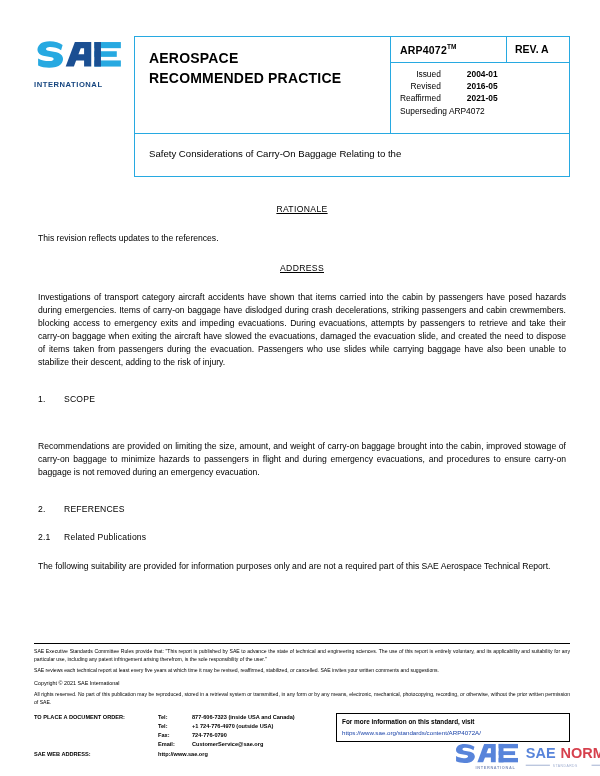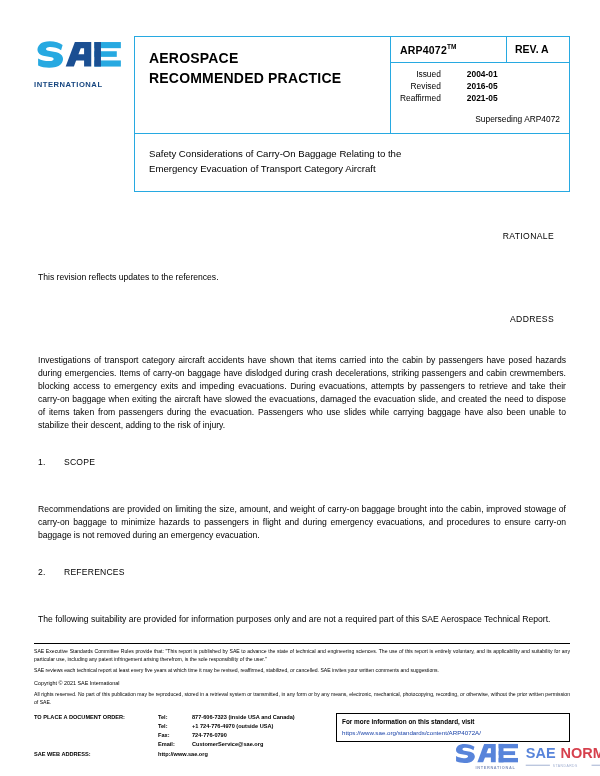--- a/index.html
+++ b/index.html
@@ -37,30 +37,30 @@
     flex: 1 1 auto; padding: 6px 8px 6px 9px; font-size: 10.5px; font-weight: bold;
     border-right: 1.6px solid #27a9e1; letter-spacing: 0.2px;
   }
   .hdr-doc sup { font-size: 6.5px; vertical-align: super; }
   .hdr-rev { width: 62px; flex: 0 0 62px; padding: 6px 6px 6px 8px; font-size: 10.5px; font-weight: bold; }
   .hdr-dates { padding: 6px 9px 7px 9px; font-size: 8.4px; line-height: 1.42; }
   .dates-tbl { border-collapse: collapse; }
   .dates-tbl td { padding: 0 0 0.5px 0; font-size: 8.4px; text-align: right; }
   .dates-tbl td.k { padding-right: 26px; }
   .dates-tbl td.v { font-weight: bold; white-space: nowrap; }
-  .supersede { margin-top: 8px; font-size: 8.4px; text-align: right; }
+  .supersede { font-size: 8.4px; }
 
   .hdr-row-bottom {
     padding: 13px 14px 14px 14px; text-align: left;
     font-size: 9.6px; line-height: 1.55;
   }
 
   
   .body { padding: 0 34px 0 38px; margin-top: 16px; }
-  .centered { text-align: right; font-size: 8.6px; letter-spacing: 0.35px; margin: 12px; }
+  .centered { text-align: center; font-size: 8.6px; letter-spacing: 0.35px; margin: 0; text-decoration: underline; }
   .para {
     font-size: 8.6px; line-height: 1.52; text-align: justify; margin: 0;
   }
   .sec-head { font-size: 8.6px; margin: 0; letter-spacing: 0.2px; }
   .sec-head .num { display: inline-block; width: 26px; }
   .gap-s { height: 11px; }
   .gap-m { height: 18px; }
   .gap-l { height: 25px; }
 
   
@@ -141,21 +141,20 @@
                 <td class="v">2021-05</td>
               </tr>
             </tbody>
               </table>
             <div class="supersede">Superseding ARP4072</div>
           </div>
         </div>
       </div>
       <div class="hdr-row-bottom">
         <div>Safety Considerations of Carry-On Baggage Relating to the</div>
-        <div>Emergency Evacuation of Transport Category Aircraft</div>
       </div>
     </div>
   </div>
 
   <div class="body">
 
     <div class="gap-s"></div>
     <p class="centered">RATIONALE</p>
     <div class="gap-m"></div>
     <p class="para">This revision reflects updates to the references.</p>
@@ -170,20 +169,23 @@
     </p>
     <div class="gap-m"></div>
     <div class="gap-m"></div>
     <p class="para">Recommendations are provided on limiting the size, amount, and weight of carry-on baggage brought into the cabin, improved stowage of carry-on baggage to minimize hazards to passengers in flight and during emergency evacuations, and procedures to ensure carry-on baggage is not removed during an emergency evacuation.</p>
 
     <div class="gap-l"></div>
     <p class="sec-head">
       <span class="num">2.</span><span>REFERENCES</span>
     </p>
     <div class="gap-m"></div>
+    <p class="sec-head">
+      <span class="num">2.1</span><span>Related Publications</span>
+    </p>
     <div class="gap-m"></div>
     <p class="para">The following suitability are provided for information purposes only and are not a required part of this SAE Aerospace Technical Report.</p>
   </div>
 
   <div class="footer">
     <p class="fine">SAE Executive Standards Committee Rules provide that: "This report is published by SAE to advance the state of technical and engineering sciences. The use of this report is entirely voluntary, and its applicability and suitability for any particular use, including any patent infringement arising therefrom, is the sole responsibility of the user."</p>
     <div class="fine-gap"></div>
     <p class="fine">SAE reviews each technical report at least every five years at which time it may be revised, reaffirmed, stabilized, or cancelled. SAE invites your written comments and suggestions.</p>
     <div class="fine-gap"></div>
     <p class="fine-b">Copyright © 2021 SAE International</p>

